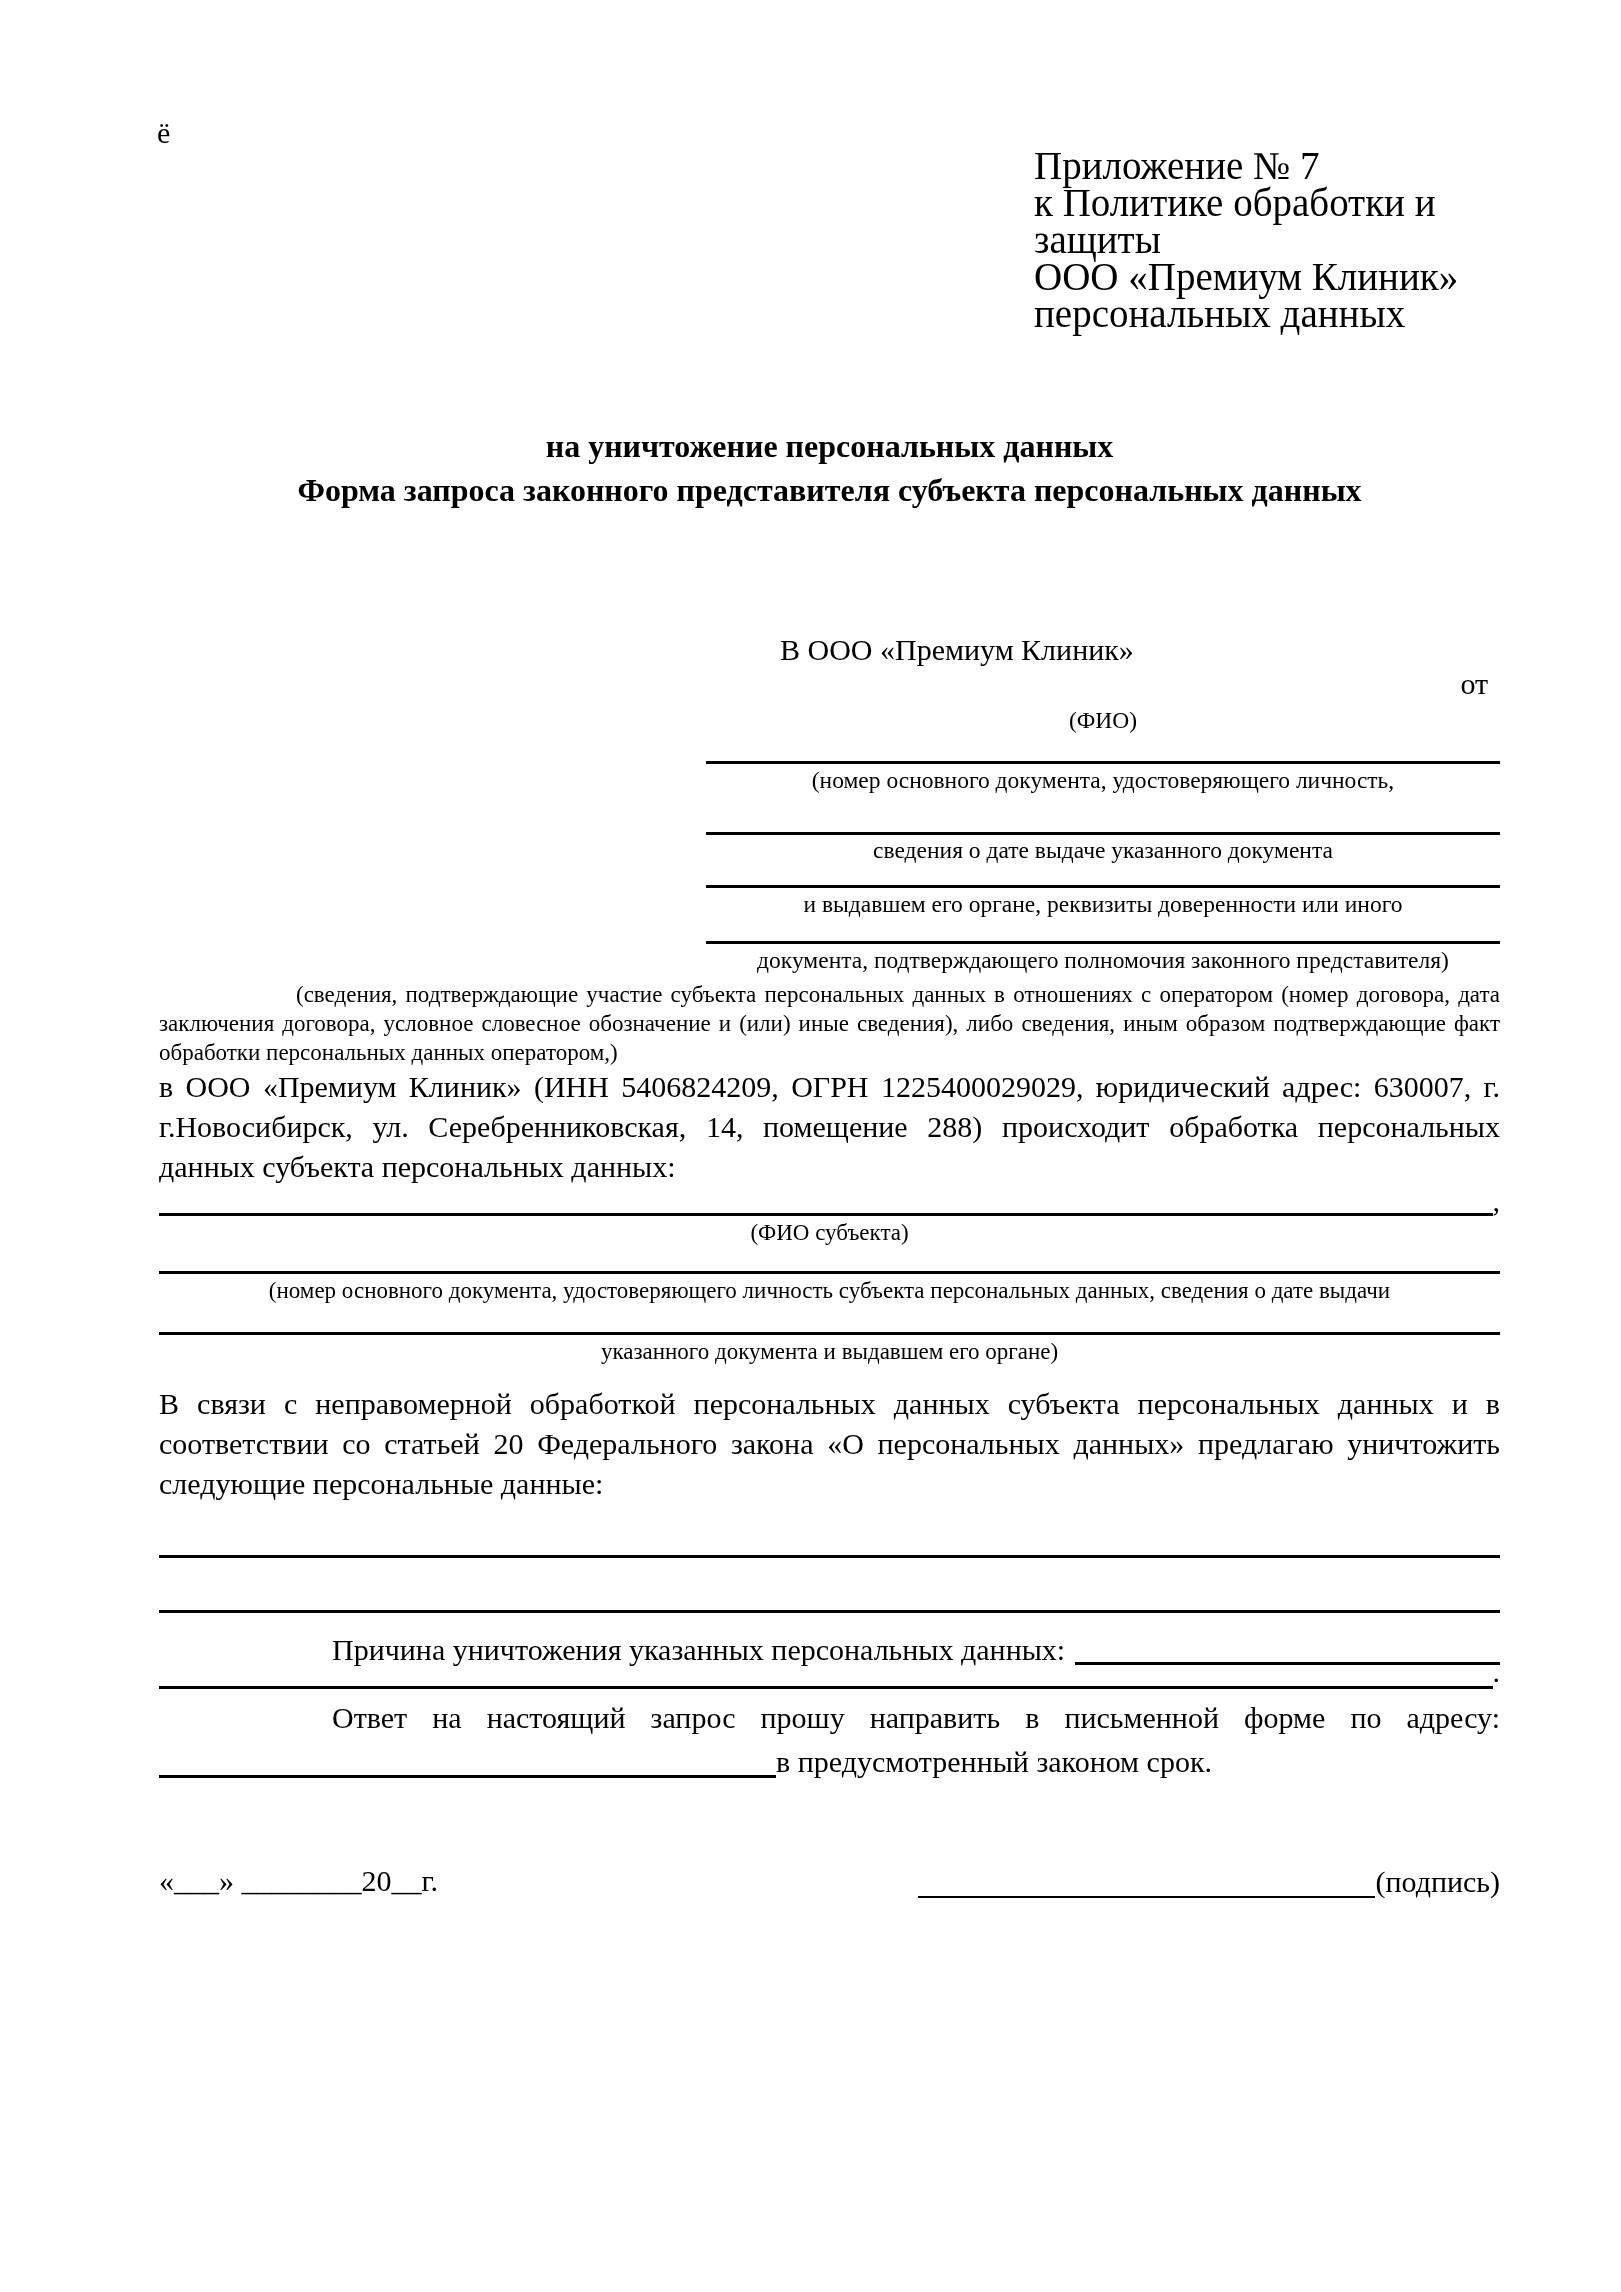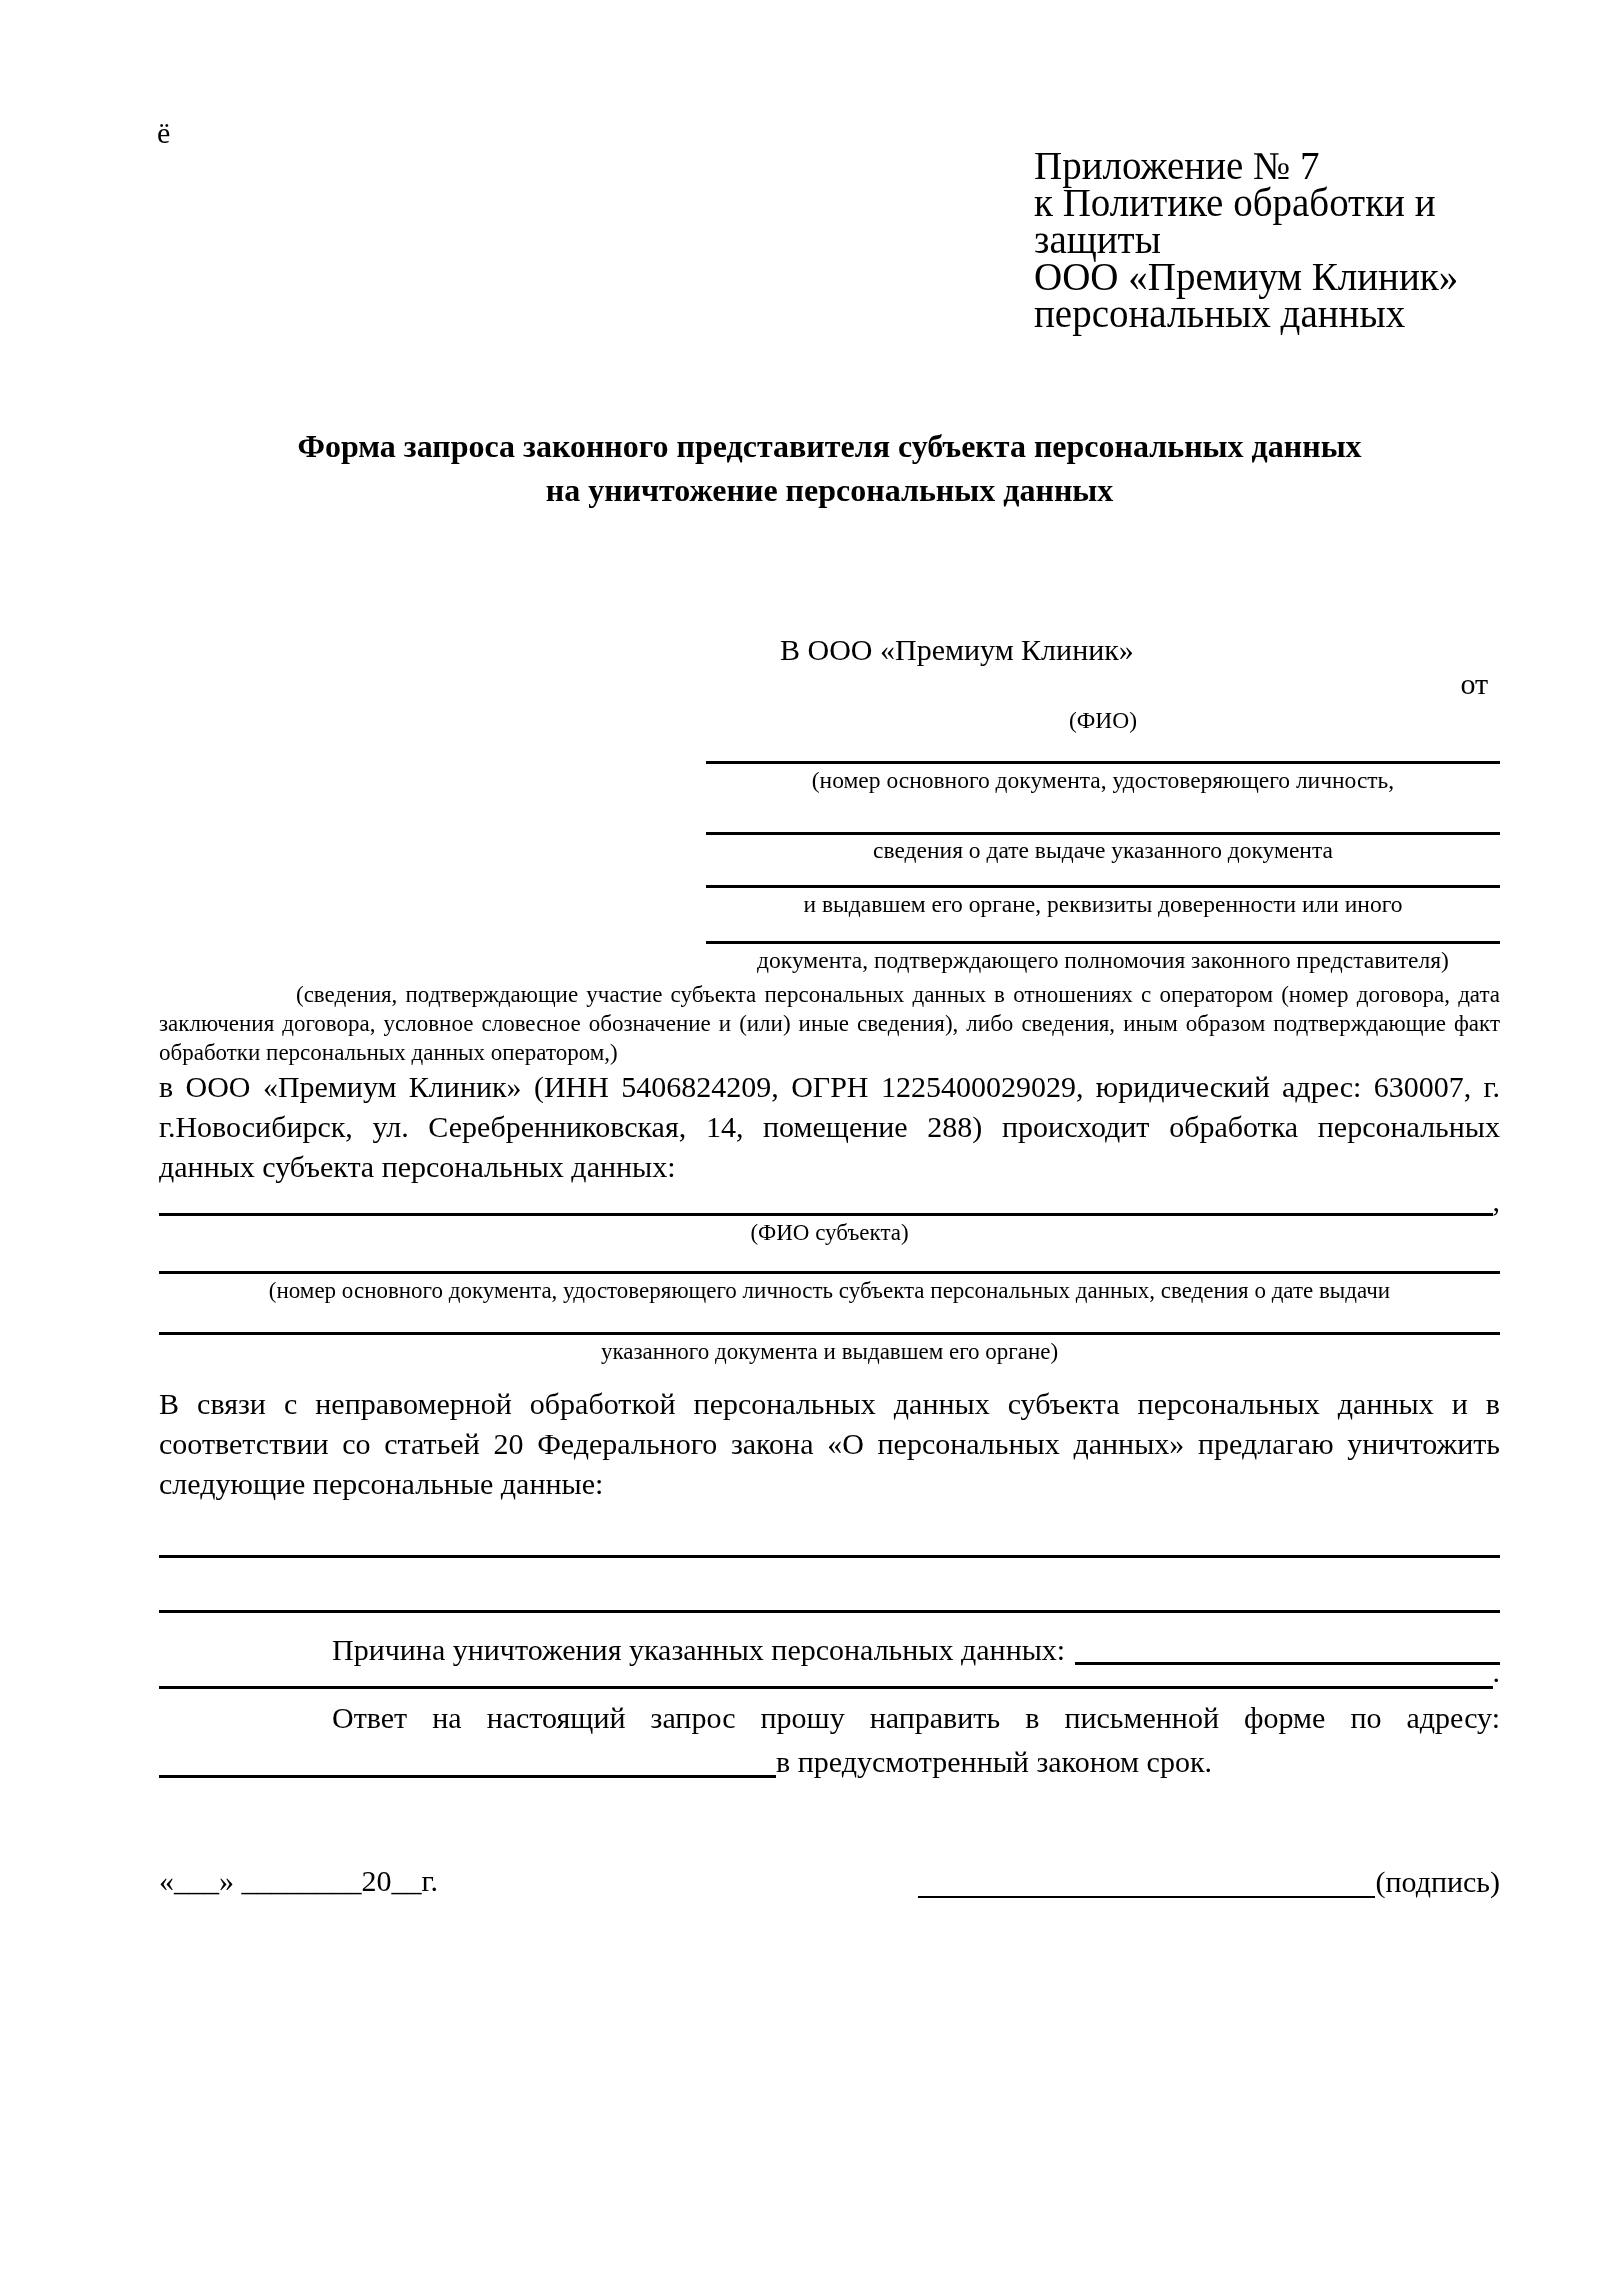--- a/index.html
+++ b/index.html
@@ -81,22 +81,22 @@
   <div class="content">
 
     <div class="appendix">
       <div>Приложение № 7</div>
       <div>к Политике обработки и защиты</div>
       <div>ООО «Премиум Клиник»</div>
       <div>персональных данных</div>
     </div>
 
     <div class="title">
+      <div>на уничтожение персональных данных</div>
       <div>Форма запроса законного представителя субъекта персональных данных</div>
-      <div>на уничтожение персональных данных</div>
     </div>
 
     <div class="addressee">
       <div class="a-to">В ООО «Премиум Клиник»</div>
       <div class="from-row">
         <span class="lbl">от</span>
         <span class="fill"></span>
       </div>
       <div class="a-cap">(ФИО)</div>
 

